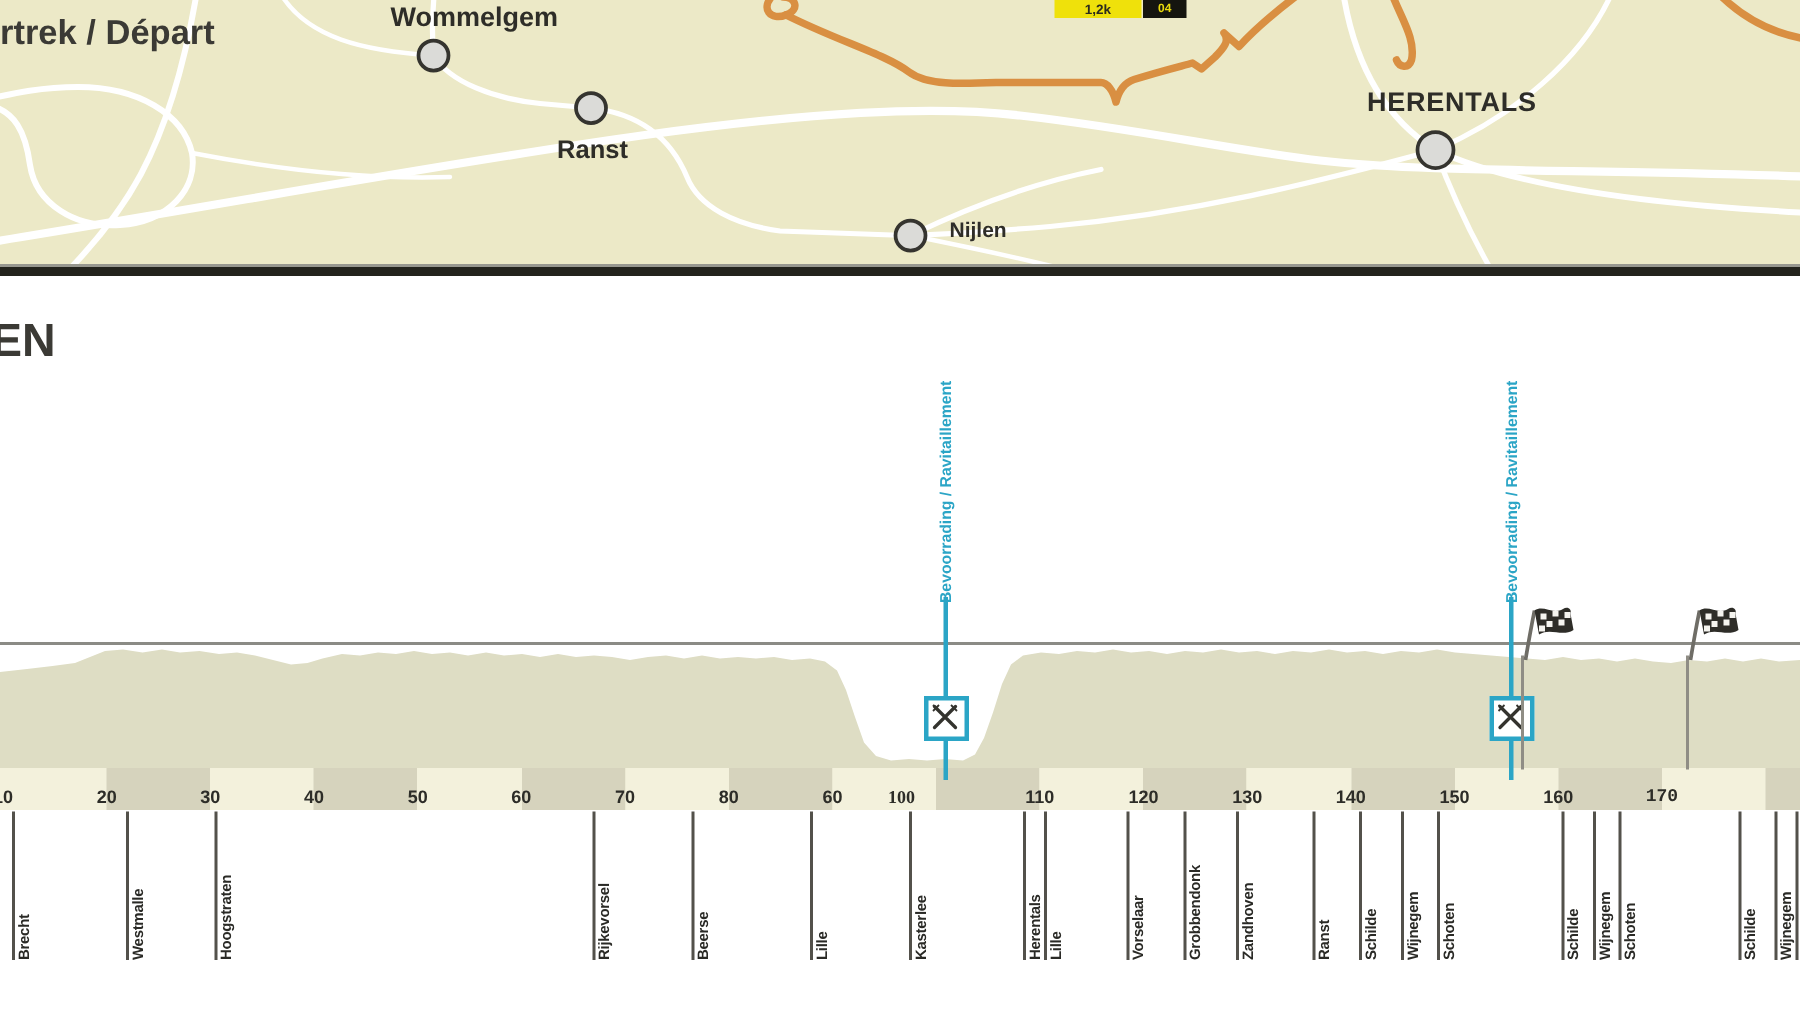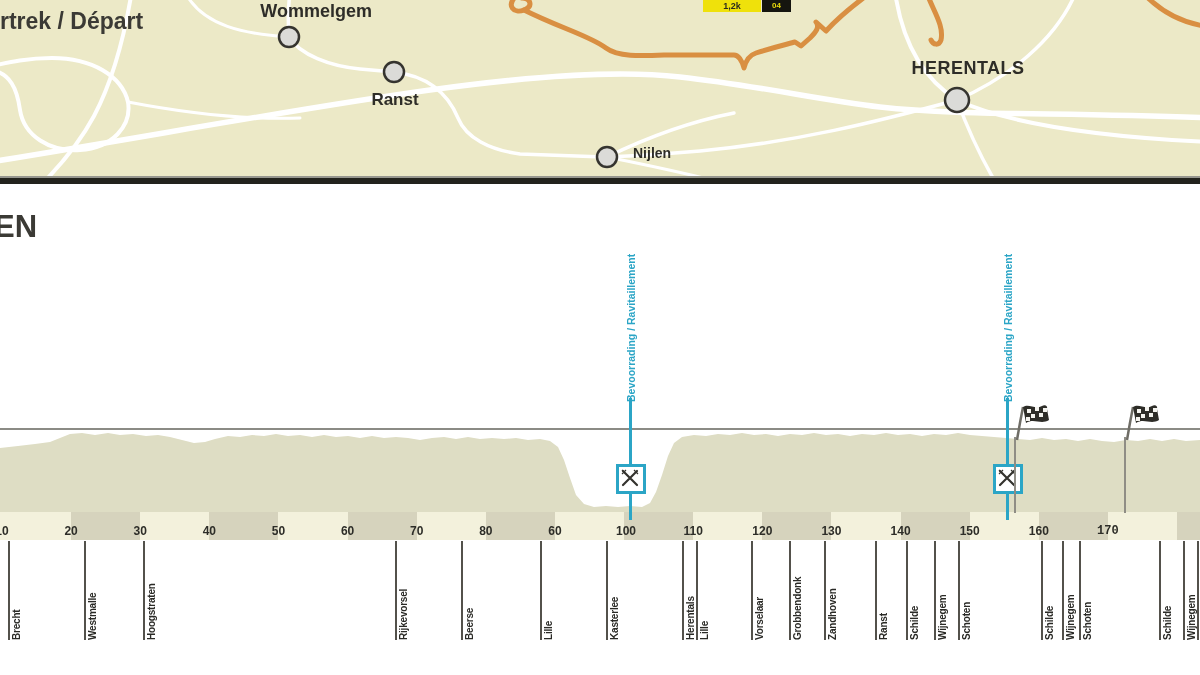--- a/index.html
+++ b/index.html
@@ -172,21 +172,21 @@
       <div class="seg" style="left: 1177.04px; width: 22.96px; background: rgb(214, 211, 189);"></div>
       <span class="kmnum" style="left: -13px;">10</span>
       <span class="kmnum" style="left: 56.12px;">20</span>
       <span class="kmnum" style="left: 125.24px;">30</span>
       <span class="kmnum" style="left: 194.36px;">40</span>
       <span class="kmnum" style="left: 263.48px;">50</span>
       <span class="kmnum" style="left: 332.6px;">60</span>
       <span class="kmnum" style="left: 401.72px;">70</span>
       <span class="kmnum" style="left: 470.84px;">80</span>
       <span class="kmnum" style="left: 539.96px;">60</span>
-      <span class="kmnum" style="left: 611px;">100</span>
+      <span class="kmnum" style="left: 586px; font-family: Liberation Serif, serif;">100</span>
       <span class="kmnum" style="left: 678.2px;">110</span>
       <span class="kmnum" style="left: 747.32px;">120</span>
       <span class="kmnum" style="left: 816.44px;">130</span>
       <span class="kmnum" style="left: 885.56px;">140</span>
       <span class="kmnum" style="left: 954.68px;">150</span>
       <span class="kmnum" style="left: 1023.8px;">160</span>
       <span class="kmnum" style="left: 1092.92px; font-family: Liberation Mono, monospace;">170</span>
       <span class="kmnum" style="left: 1222px;">180</span>
     </div>
 

